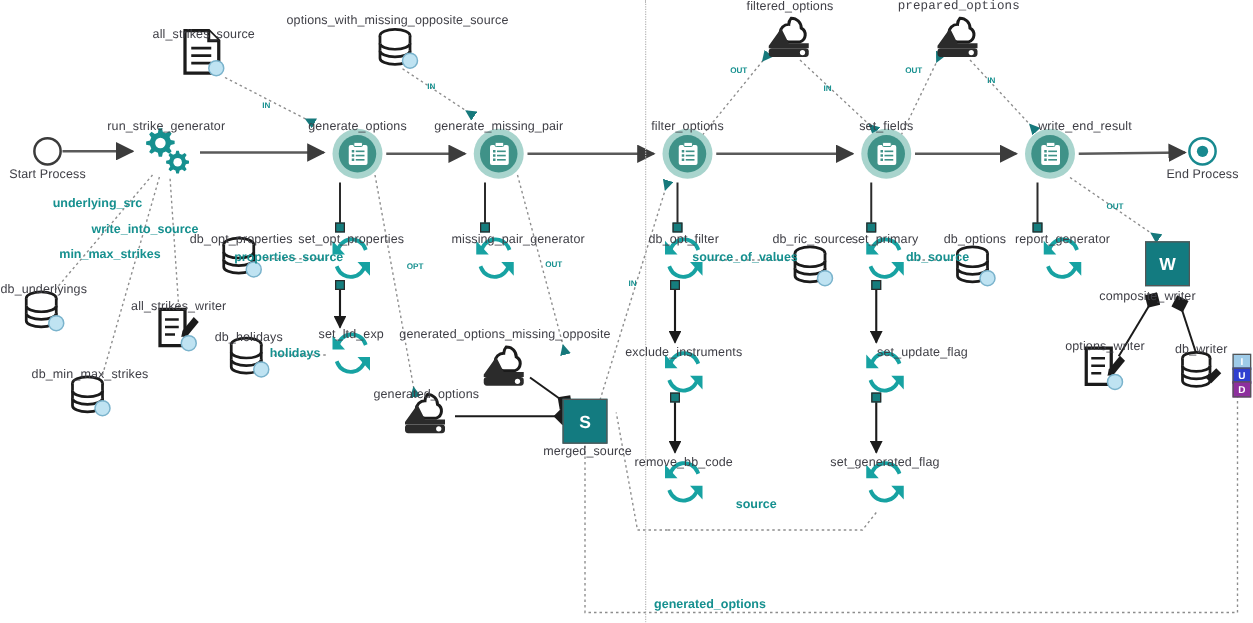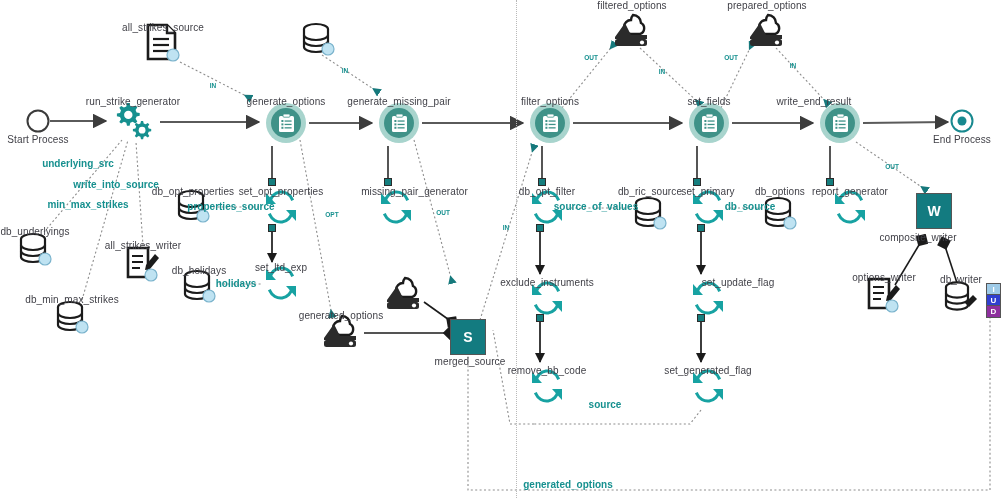--- a/index.html
+++ b/index.html
@@ -248,21 +248,21 @@
               <rect x="3.4" y="9.4" width="2" height="2"></rect>
               <rect x="3.4" y="12.8" width="2" height="2"></rect>
         <rect x="6.6" y="6.4" width="7" height="1.3"></rect>
               <rect x="6.6" y="9.8" width="7" height="1.3"></rect>
               <rect x="6.6" y="13.2" width="7" height="1.3"></rect>
             </g>
       </svg>
     </div>
       </div>
   </div>
-  <div class="lbl" style="left:814px;top:96px;">write_end_result</div>
+  <div class="lbl" style="left:868px;top:96px;">write_end_result</div>
   <div class="anchor" style="left:830px;top:182px;"></div>
 
   <div class="node" style="left:281px;top:209px;">
     <svg width="40" height="38" viewBox="0 0 40 38">
       <g fill="none" stroke="#17a2a2" stroke-width="3.1" stroke-linecap="square">
         <path d="M9 14 A11.5 11.5 0 0 1 31 11"></path>
           <path d="M31 24 A11.5 11.5 0 0 1 9 27"></path>
       </g>
       <path d="M5 5 L5 16 L15 16 z" fill="#17a2a2"></path>
         <path d="M35 33 L35 22 L25 22 z" fill="#17a2a2"></path>
@@ -401,20 +401,21 @@
     <svg width="38" height="36" viewBox="0 0 38 36">
       <g fill="#fff" stroke="#1b1b1b" stroke-width="2.2">
         <ellipse cx="17" cy="7" rx="12" ry="5"></ellipse>
         <path d="M5 7 V25 a12 5 0 0 0 24 0 V7"></path>
         <path d="M5 13 a12 5 0 0 0 24 0"></path>
           <path d="M5 19 a12 5 0 0 0 24 0"></path>
       </g>
       <circle cx="29" cy="27" r="6" fill="#bfe3f2" stroke="#7ab3cc" stroke-width="1.2"></circle>
     </svg>
   </div>
+  <div class="lbl" style="left:318px;top:11px;">options_with_missing_opposite_source</div>
 
   <div class="node" style="left:35px;top:252px;">
     <svg width="38" height="36" viewBox="0 0 38 36">
       <g fill="#fff" stroke="#1b1b1b" stroke-width="2.2">
         <ellipse cx="17" cy="7" rx="12" ry="5"></ellipse>
         <path d="M5 7 V25 a12 5 0 0 0 24 0 V7"></path>
         <path d="M5 13 a12 5 0 0 0 24 0"></path>
           <path d="M5 19 a12 5 0 0 0 24 0"></path>
       </g>
       <circle cx="29" cy="27" r="6" fill="#bfe3f2" stroke="#7ab3cc" stroke-width="1.2"></circle>
@@ -512,40 +513,41 @@
   <div class="lbl" style="left:632px;top:0px;">filtered_options</div>
 
   <div class="node" style="left:767px;top:32px;">
     <svg width="42" height="34" viewBox="0 0 42 34">
       <path d="M22 2 a8 8 0 0 1 8 8 a6 6 0 0 1 -1 11 H20 a7 7 0 0 1 0 -14 a8 8 0 0 1 2 -5 z" fill="#fff" stroke="#1b1b1b" stroke-width="2.4"></path>
       <path d="M4 24 L14 10 L20 22 L36 22 L36 26 L4 26 z" fill="#2b2b2b"></path>
       <rect x="4" y="26" width="32" height="7" rx="2.5" fill="#2b2b2b"></rect>
       <circle cx="31" cy="29.5" r="2.1" fill="#fff"></circle>
     </svg>
   </div>
-  <div class="lbl" style="left:767px;top:0px;">prepared_options</div>
+  <div class="lbl" style="left:767px;top:0px;font-family:Liberation Mono, monospace;">prepared_options</div>
 
   <div class="node" style="left:341px;top:333px;">
     <svg width="42" height="34" viewBox="0 0 42 34">
       <path d="M22 2 a8 8 0 0 1 8 8 a6 6 0 0 1 -1 11 H20 a7 7 0 0 1 0 -14 a8 8 0 0 1 2 -5 z" fill="#fff" stroke="#1b1b1b" stroke-width="2.4"></path>
       <path d="M4 24 L14 10 L20 22 L36 22 L36 26 L4 26 z" fill="#2b2b2b"></path>
       <rect x="4" y="26" width="32" height="7" rx="2.5" fill="#2b2b2b"></rect>
       <circle cx="31" cy="29.5" r="2.1" fill="#fff"></circle>
     </svg>
   </div>
   <div class="lbl" style="left:341px;top:310px;">generated_options</div>
 
   <div class="node" style="left:404px;top:295px;">
     <svg width="42" height="34" viewBox="0 0 42 34">
       <path d="M22 2 a8 8 0 0 1 8 8 a6 6 0 0 1 -1 11 H20 a7 7 0 0 1 0 -14 a8 8 0 0 1 2 -5 z" fill="#fff" stroke="#1b1b1b" stroke-width="2.4"></path>
       <path d="M4 24 L14 10 L20 22 L36 22 L36 26 L4 26 z" fill="#2b2b2b"></path>
       <rect x="4" y="26" width="32" height="7" rx="2.5" fill="#2b2b2b"></rect>
       <circle cx="31" cy="29.5" r="2.1" fill="#fff"></circle>
     </svg>
   </div>
+  <div class="lbl" style="left:404px;top:262px;">generated_options_missing_opposite</div>
 
   <div class="node" style="left:468px;top:337px;">
     <div class="sq">S</div>
   </div>
   <div class="lbl" style="left:470px;top:356px;">merged_source</div>
 
   <div class="node" style="left:934px;top:211px;">
     <div class="sq">W</div>
   </div>
   <div class="lbl" style="left:918px;top:232px;">composite_writer</div>

